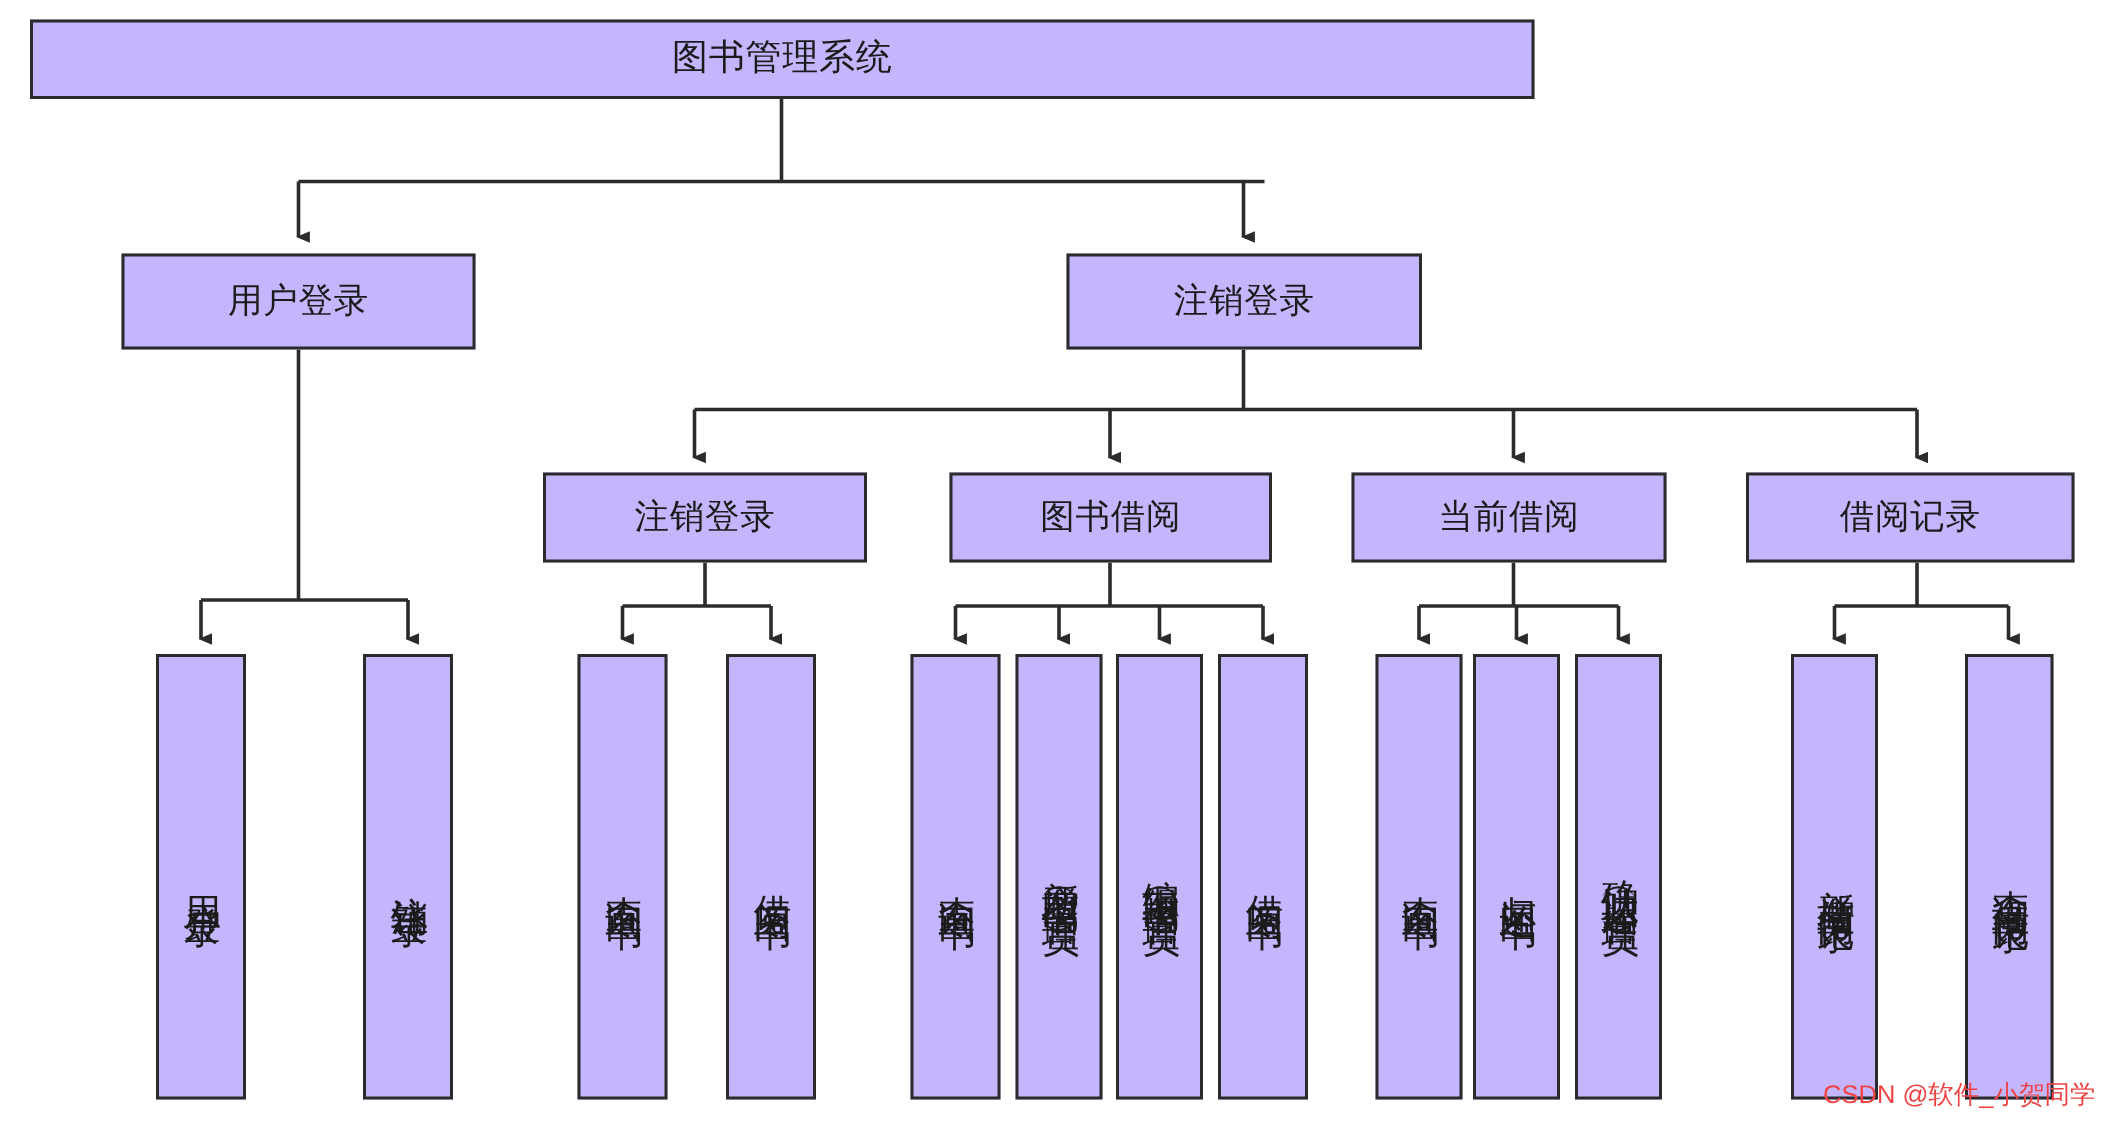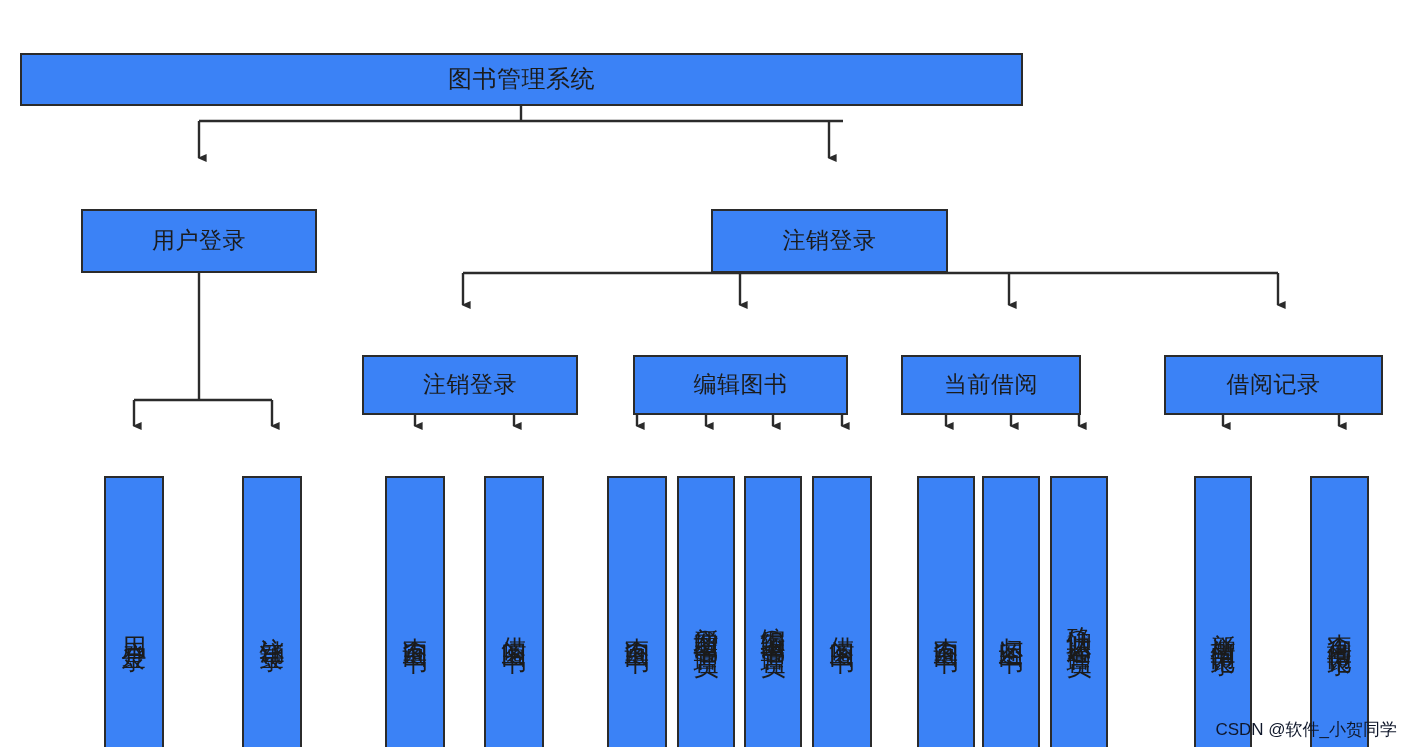--- a/index.html
+++ b/index.html
@@ -22,28 +22,27 @@
     position: absolute;
     left: 0;
     top: 0;
     width: 1405px;
     height: 747px;
     pointer-events: none;
   }
   .node {
     position: absolute;
     box-sizing: border-box;
-    background: #3b82f6;
+    background: #c4b5fd;
     border: 2px solid #2b2b2b;
     display: flex;
     align-items: center;
     justify-content: center;
     color: #1b1b1b;
     z-index: 2;
-    margin-top: 40px;
   }
   .node .label {
     display: block;
     text-align: center;
     line-height: 1.18;
     white-space: nowrap;
   }
   
   .node.horiz .label {
     font-size: 23px;
@@ -64,21 +63,21 @@
     line-height: 1.0;
     letter-spacing: 4px;
     white-space: nowrap;
     max-height: 270px;
   }
   #watermark {
     position: absolute;
     right: 8px;
     bottom: 6px;
     font-size: 17px;
-    color: #0f172a;
+    color: #ef4444;
     z-index: 5;
     white-space: nowrap;
     font-family: "Liberation Sans", "DejaVu Sans", sans-serif;
   }
 </style>
 </head>
 <body>
 
 <div id="diagram-root">
 
@@ -158,24 +157,24 @@
 
   <div class="node horiz" style="left:711px; top:169px; width:237px; height:64px;">
     <span class="label">注销登录</span>
   </div>
 
   <div class="node horiz" style="left:362px; top:315px; width:216px; height:60px;">
     <span class="label">注销登录</span>
   </div>
 
   <div class="node horiz" style="left:633px; top:315px; width:215px; height:60px;">
-    <span class="label">编辑图书</span>
-  </div>
-
-  <div class="node horiz" style="left:901px; top:315px; width:180px; height:60px;">
+    <span class="label">图书借阅</span>
+  </div>
+
+  <div class="node horiz" style="left:901px; top:315px; width:210px; height:60px;">
     <span class="label">当前借阅</span>
   </div>
 
   <div class="node horiz" style="left:1164px; top:315px; width:219px; height:60px;">
     <span class="label">借阅记录</span>
   </div>
 
   <div class="node vert" style="left:104px; top:436px; width:60px; height:297px;">
     <span class="label">用户登录</span>
   </div>

